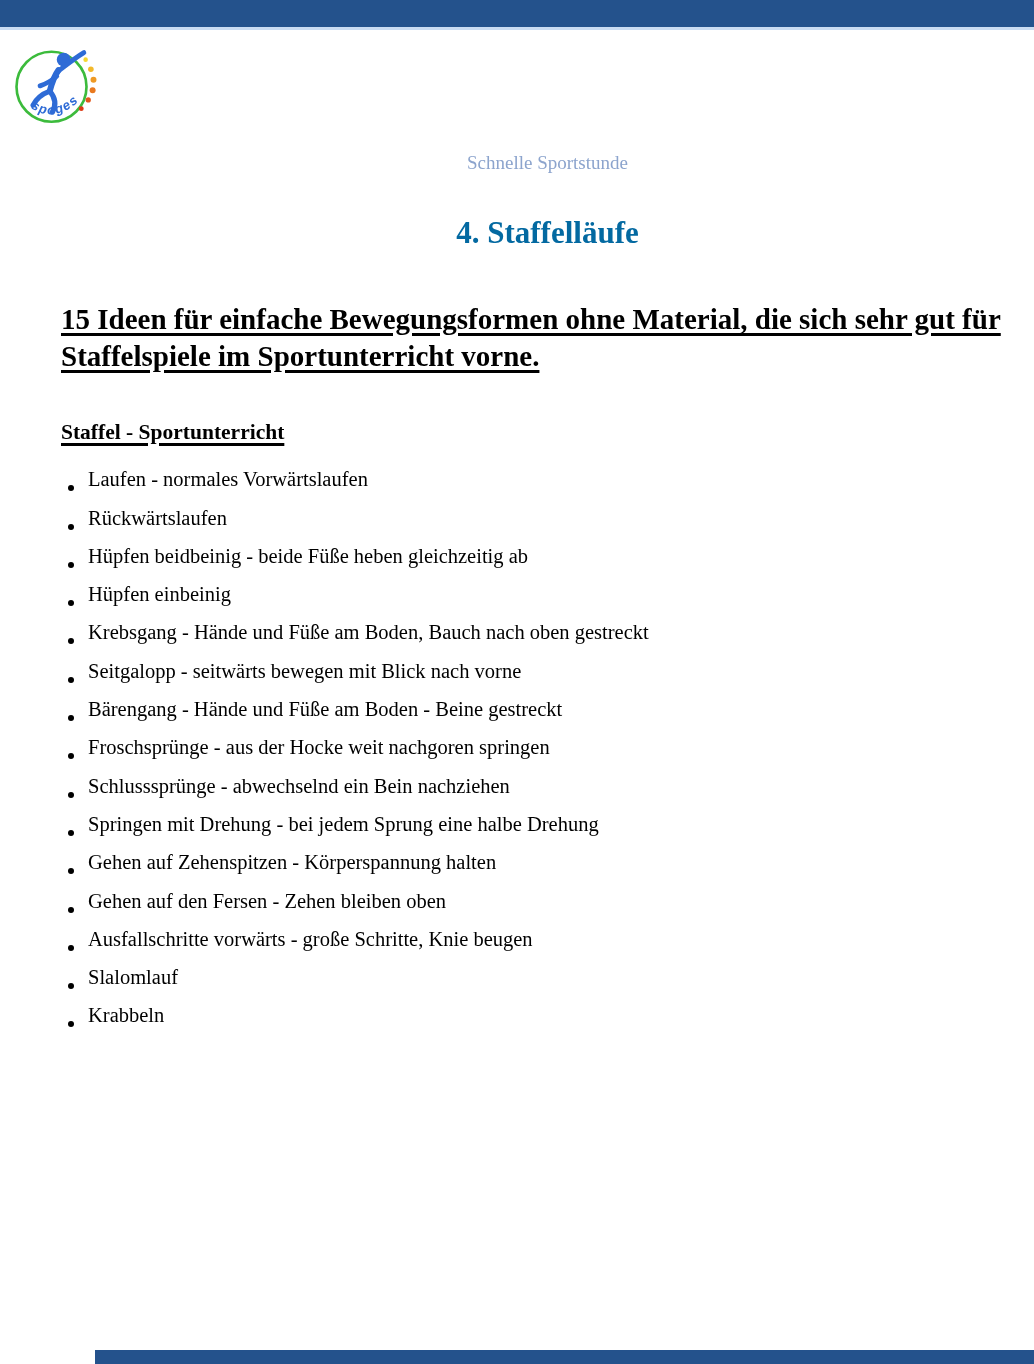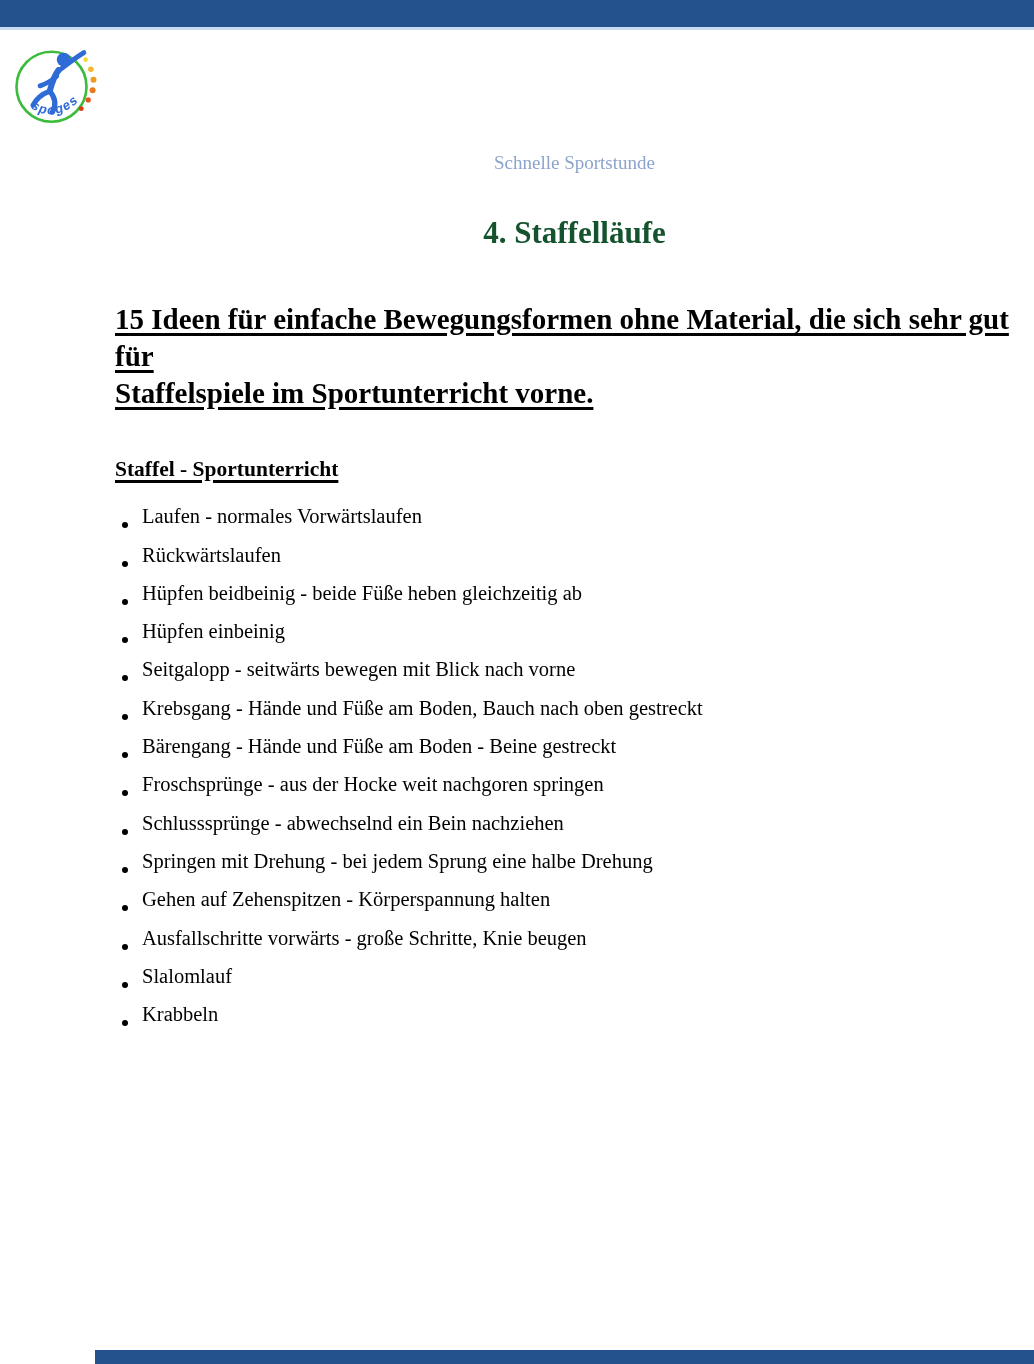--- a/index.html
+++ b/index.html
@@ -26,37 +26,37 @@
     background: #C9DCF2;
   }
   .logo {
     position: absolute;
     left: 13px;
     top: 43px;
     width: 84px;
     height: 84px;
   }
   .content {
-    margin-left: 115px;
+    margin-left: 61px;
     margin-right: 0;
   }
   .doc-header {
     margin: 122px 0 0 0;
     text-align: center;
     font-size: 19px;
     line-height: 22px;
     color: #8CA4CD;
   }
   .page-title {
     margin: 41px 0 0 0;
     text-align: center;
     font-size: 31px;
     line-height: 36px;
     font-weight: bold;
-    color: #14532d;
+    color: #0369a1;
   }
   .intro {
     margin: 50px 0 0 0;
     font-size: 29px;
     line-height: 37px;
     font-weight: bold;
     font-family: Liberation Serif, serif;
   }
   .intro .intro-line,
   .section-heading {
@@ -160,45 +160,49 @@
     <li>
         <span class="bullet"></span>
         <span>Hüpfen beidbeinig - beide Füße heben gleichzeitig ab</span>
       </li>
     <li>
         <span class="bullet"></span>
         <span>Hüpfen einbeinig</span>
       </li>
     <li>
         <span class="bullet"></span>
+        <span>Krebsgang - Hände und Füße am Boden, Bauch nach oben gestreckt</span>
+      </li>
+    <li>
+        <span class="bullet"></span>
         <span>Seitgalopp - seitwärts bewegen mit Blick nach vorne</span>
       </li>
     <li>
         <span class="bullet"></span>
-        <span>Krebsgang - Hände und Füße am Boden, Bauch nach oben gestreckt</span>
-      </li>
-    <li>
-        <span class="bullet"></span>
         <span>Bärengang - Hände und Füße am Boden - Beine gestreckt</span>
       </li>
     <li>
         <span class="bullet"></span>
         <span>Froschsprünge - aus der Hocke weit nachgoren springen</span>
       </li>
     <li>
         <span class="bullet"></span>
         <span>Schlusssprünge - abwechselnd ein Bein nachziehen</span>
       </li>
     <li>
         <span class="bullet"></span>
         <span>Springen mit Drehung - bei jedem Sprung eine halbe Drehung</span>
       </li>
     <li>
         <span class="bullet"></span>
         <span>Gehen auf Zehenspitzen - Körperspannung halten</span>
+      </li>
+    <li>
+        <span class="bullet"></span>
+        <span>Gehen auf den Fersen - Zehen bleiben oben</span>
       </li>
     <li>
         <span class="bullet"></span>
         <span>Ausfallschritte vorwärts - große Schritte, Knie beugen</span>
       </li>
     <li>
         <span class="bullet"></span>
         <span>Slalomlauf</span>
       </li>
     <li>

